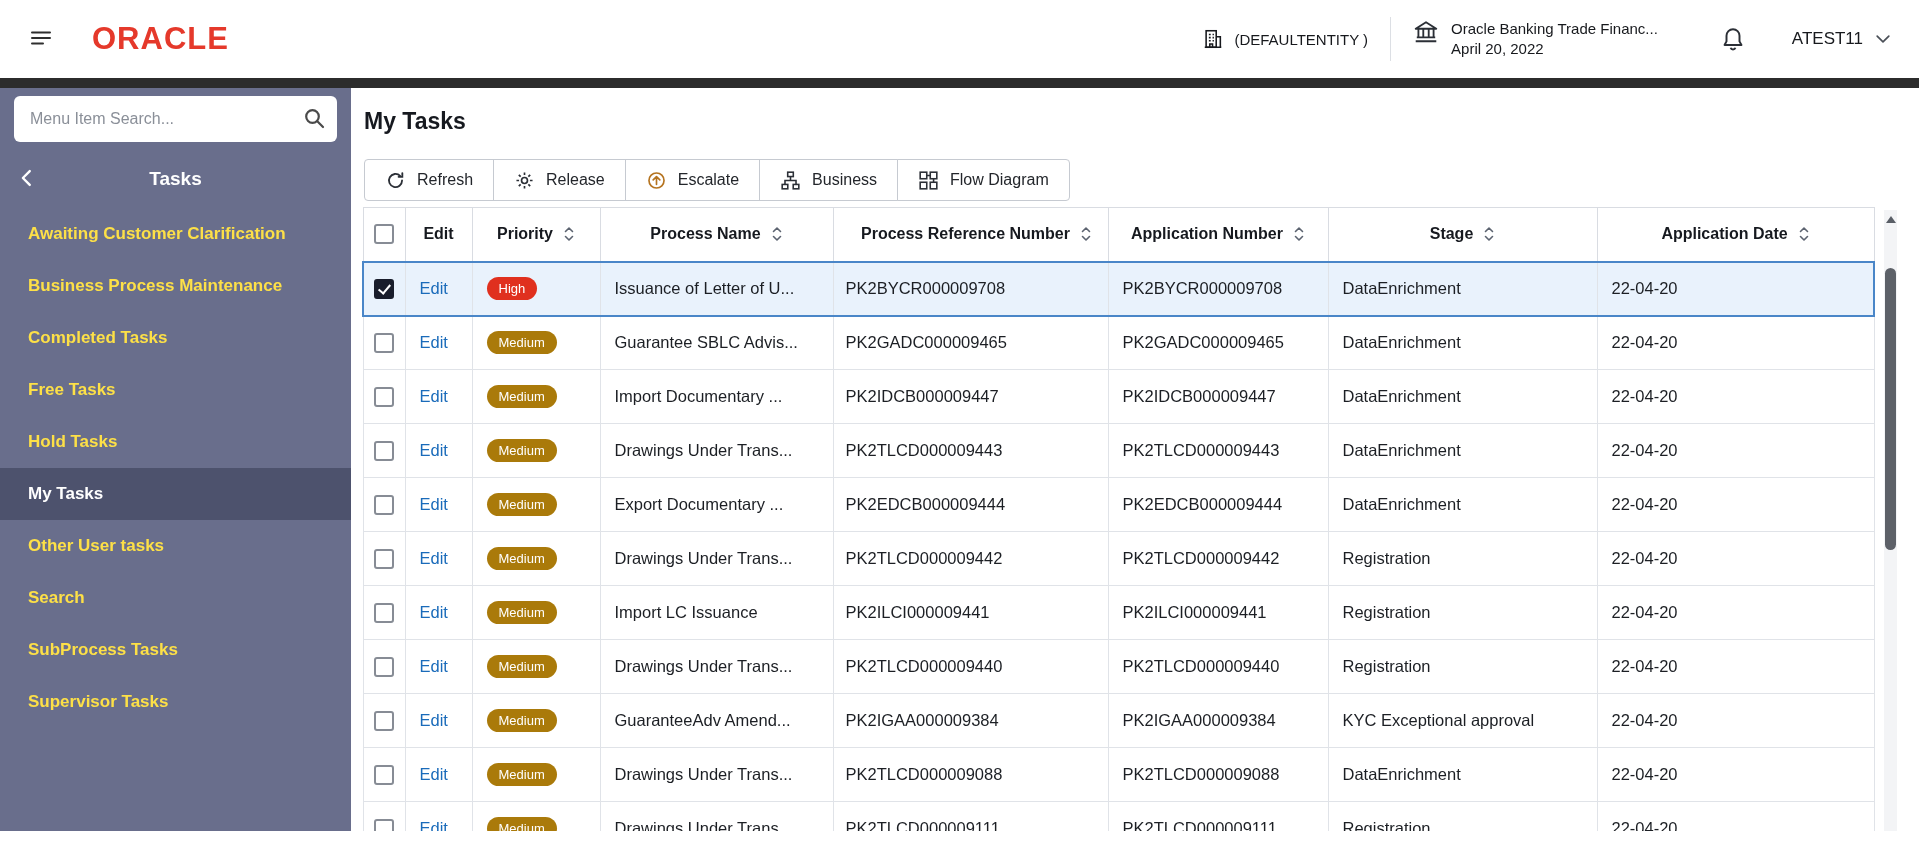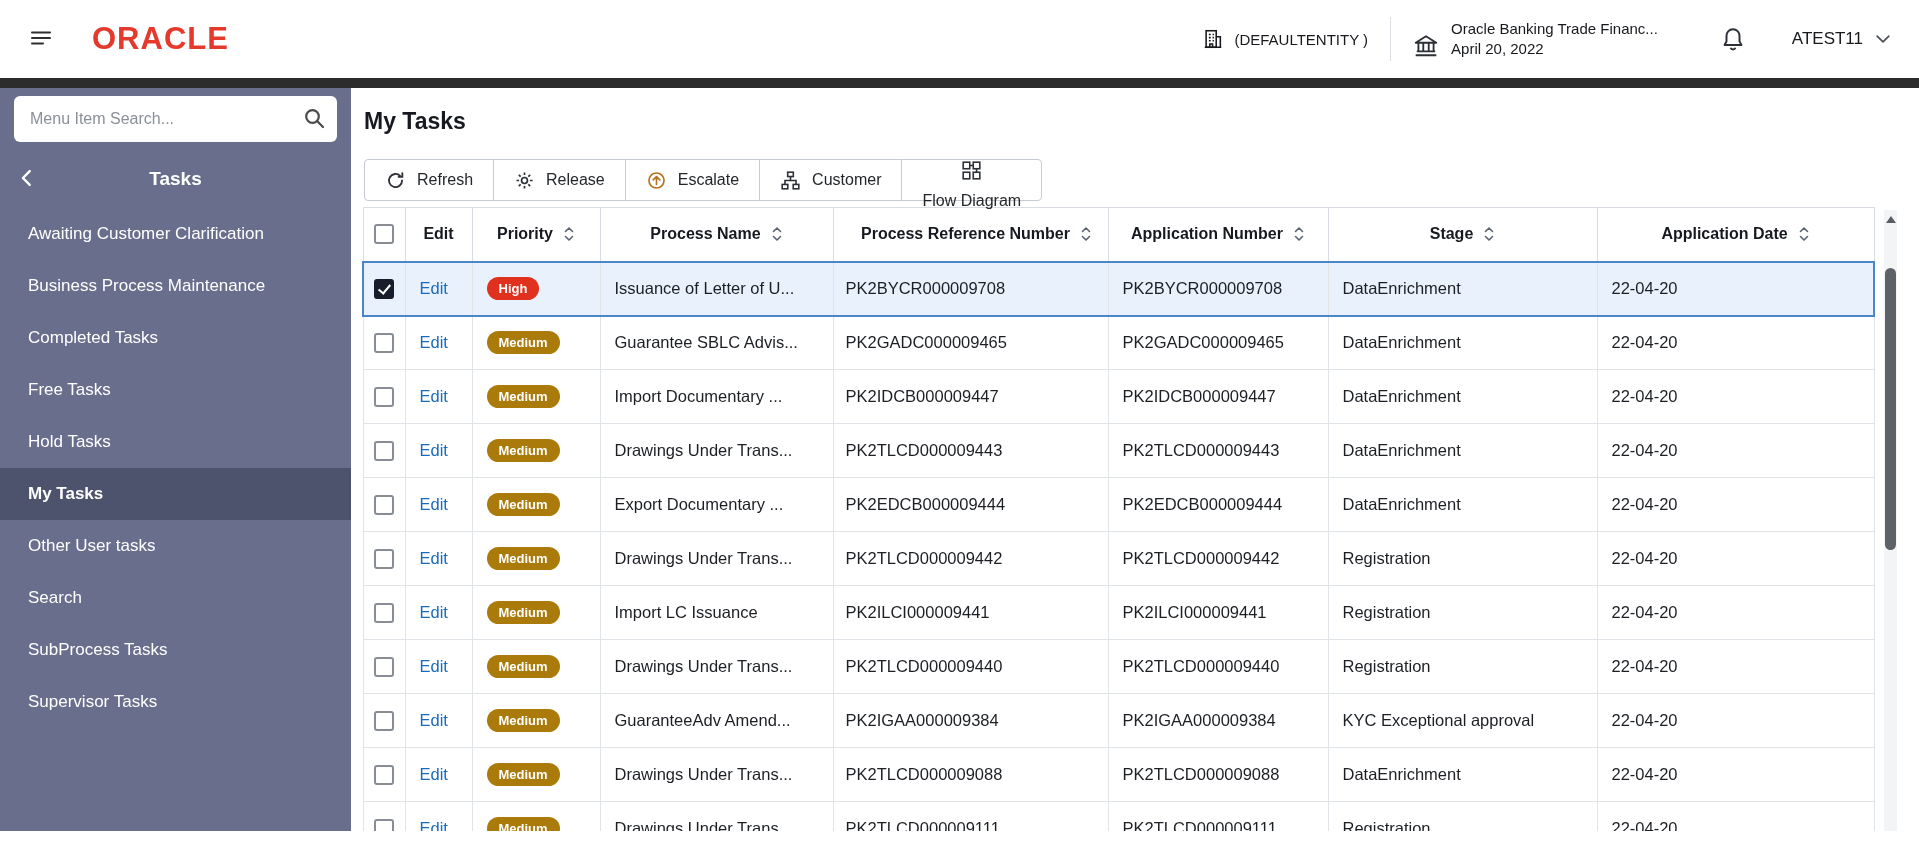--- a/index.html
+++ b/index.html
@@ -12,21 +12,21 @@
   .topbar { height:78px; background:#fff; display:flex; align-items:center; padding:0 26px 0 24px; }
   .hamburger { width:34px; height:34px; color:#2f2f2f; margin-right:34px; flex:none; }
   .logo { color:#e5392b; font-weight:bold; font-size:31px; letter-spacing:1px; flex:none; }
   .top-right { margin-left:auto; display:flex; align-items:center; }
   .entity { display:flex; align-items:center; gap:10px; font-size:15px; color:#17191d; cursor:pointer; }
   .i20 { width:20px; height:20px; display:inline-block; }
   .i22 { width:22px; height:22px; display:inline-block; }
   .i24 { width:24px; height:24px; display:inline-block; }
   .i26 { width:26px; height:26px; display:inline-block; }
   .vdiv { width:1px; height:44px; background:#dcdfe4; margin:0 22px; }
-  .appinfo { display:flex; align-items:flex-end; gap:12px; color:#2b2f36; }
+  .appinfo { display:flex; align-items:flex-start; gap:12px; color:#2b2f36; }
   .appinfo-text { font-size:15px; color:#17191d; line-height:20px; }
   .bell { width:26px; height:26px; color:#2b2f36; margin-left:62px; }
   .user { display:flex; align-items:center; gap:10px; margin-left:46px; font-size:17px; color:#17191d; cursor:pointer; }
   .user .i20 { color:#4a4f57; }
 
   .dark-strip { height:10px; background:#2c2c2c; }
 
   
   .layout { display:flex; height:743px; }
 
@@ -34,31 +34,31 @@
   .sidebar { width:351px; min-width:351px; background:#696e8c; }
   .search-wrap { position:relative; margin:8px 14px 0; }
   .search-input { width:100%; height:46px; border:none; border-radius:6px; padding:0 50px 0 16px;
                   font-size:16px; color:#333; font-family:inherit; outline:none; }
   .search-input::placeholder { color:#8a8f98; }
   .search-btn { position:absolute; right:10px; top:10px; width:26px; height:26px; color:#4a4a4a; }
   .section-head { display:flex; align-items:center; margin-top:22px; height:30px; }
   .back { width:30px; height:30px; color:#fff; margin-left:12px; }
   .section-title { flex:1; text-align:center; margin-right:42px; color:#fff; font-weight:bold; font-size:19px; }
   #sidebar-nav { margin-top:14px; }
-  .side-item { padding:16px 28px; color:#ffffff; font-size:17px; font-weight:400; cursor:pointer; white-space:nowrap; }
+  .side-item { padding:16px 28px; color:#fde047; font-size:17px; font-weight:700; cursor:pointer; white-space:nowrap; }
   .side-item.selected { background:#4d526d; color:#fff; font-weight:bold; }
 
   
   .main { flex:1; position:relative; background:#fff; padding-left:11px; overflow:hidden; }
   .page-title { font-size:23px; font-weight:bold; color:#16191f; margin:20px 0 0 2px; }
   .toolbar { display:flex; margin:24px 0 0 2px; }
   .tbtn { display:flex; align-items:center; gap:11px; height:42px; padding:0 20px;
           background:#fff; border:1px solid #c6cad1; margin-right:-1px; font-size:16px; color:#23262b; }
   .tbtn:first-child { border-radius:4px 0 0 4px; }
-  .tbtn:last-child { border-radius:0 4px 4px 0; margin-right:0;flex-direction:column; }
+  .tbtn:last-child { border-radius:0 4px 4px 0; margin-right:0; }
   .ticon { width:21px; height:21px; color:#2b2f36; flex:none; }
   [data-icon="escalate-icon"] { color:#b5731f; }
 
   
   .table-wrap { margin-top:6px; width:1513px; max-height:634px; overflow:hidden; }
   table { border-collapse:collapse; table-layout:fixed; width:100%; }
   th:nth-child(1), td:nth-child(1) { width:42px; }
   th:nth-child(2), td:nth-child(2) { width:67px; }
   th:nth-child(3), td:nth-child(3) { width:128px; }
   th:nth-child(4), td:nth-child(4) { width:233px; }
@@ -70,21 +70,21 @@
   th .sort { display:inline-block; width:12px; height:18px; margin-left:10px; vertical-align:-4px; color:#5c6370; cursor:pointer; }
   tbody td { height:54px; border:1px solid #e0e3e8; font-size:16.5px; color:#1c1f24; padding-left:14px;
              vertical-align:middle; white-space:nowrap; overflow:hidden; background:#fff; }
   td.c-cb, th.c-cb { padding:0; text-align:center; }
   .cb { display:inline-block; width:20px; height:20px; border:2px solid #878c95; border-radius:3px;
         background:#fff; vertical-align:middle; position:relative; cursor:pointer; }
   .cb.checked { background:#191d2b; border-color:#191d2b; }
   .cb.checked::after { content:''; position:absolute; left:5px; top:1px; width:5px; height:10px;
         border:solid #fff; border-width:0 2.4px 2.4px 0; transform:rotate(40deg); }
   a.edit { color:#1a6bba; cursor:pointer; text-decoration:none; }
-  .badge { display:inline-block; border-radius:12px; padding:4px 12px; font-size:13px; font-weight:bold; color:#fff; }
+  .badge { display:inline-block; border-radius:12px; padding:4px 12px; font-size:13px; font-weight:normal; color:#fff; }
   .badge.high { background:#e0301e; }
   .badge.medium { background:#aa7a0a; }
   tr.highlight td { background:#e9f2fc; border-top:2px solid #4a86c8; border-bottom:2px solid #4a86c8; }
   tr.highlight td:first-child { border-left:2px solid #4a86c8; }
   tr.highlight td:last-child { border-right:2px solid #4a86c8; }
 
   
   .vscroll { position:absolute; top:122px; right:22px; width:13px; height:634px; background:#f3f4f6; }
   .sb-arrow { position:absolute; left:1.5px; width:0; height:0;
               border-left:5px solid transparent; border-right:5px solid transparent; }
@@ -205,21 +205,21 @@
           </button>
           <button class="tbtn">
             <span class="ticon" data-icon="delegate-icon">
               <svg viewBox="0 0 24 24" fill="none" stroke="currentColor" stroke-width="1.8">
                 <rect x="8.8" y="2.5" width="6.4" height="5"></rect>
                 <rect x="2.5" y="16.5" width="6.4" height="5"></rect>
                 <rect x="15.1" y="16.5" width="6.4" height="5"></rect>
                 <path d="M12 7.5V12M5.7 16.5V12h12.6v4.5"></path>
               </svg>
             </span>
-            <span>Customer</span>
+            <span>Business</span>
           </button>
           <button class="tbtn">
             <span class="ticon" data-icon="flow-diagram-icon">
               <svg viewBox="0 0 24 24" fill="none" stroke="currentColor" stroke-width="1.8">
                 <rect x="2.5" y="2.5" width="7.5" height="7.5"></rect>
                 <rect x="14" y="2.5" width="7.5" height="7.5"></rect>
                 <rect x="14" y="14" width="7.5" height="7.5"></rect>
                 <rect x="2.5" y="14" width="7.5" height="7.5"></rect>
                 <path d="M10 6.2h4M17.8 10v4"></path>
               </svg>

